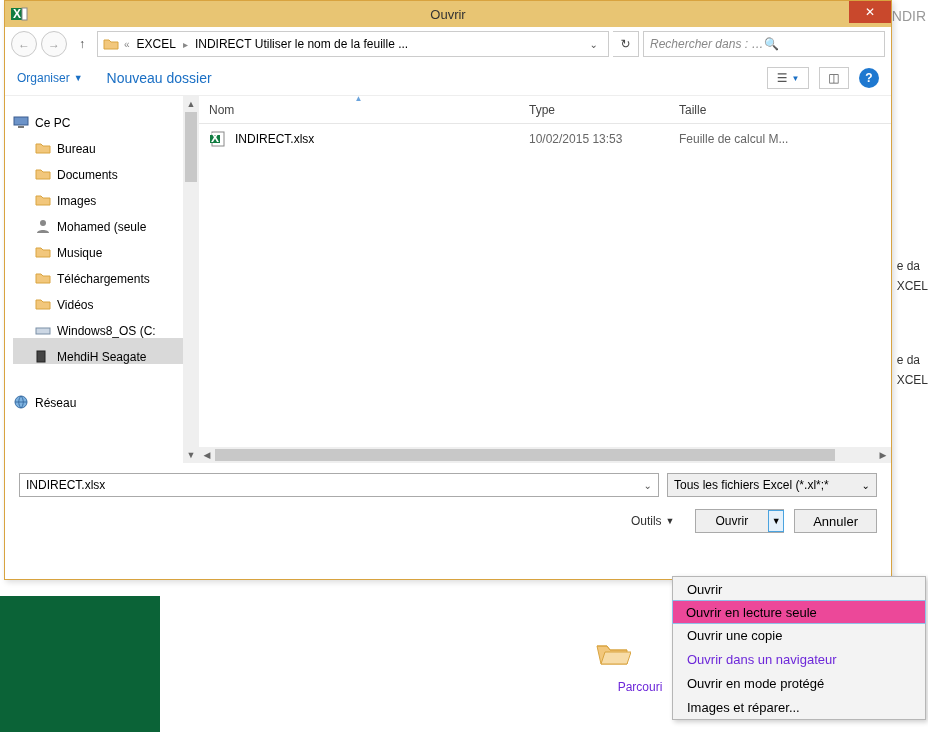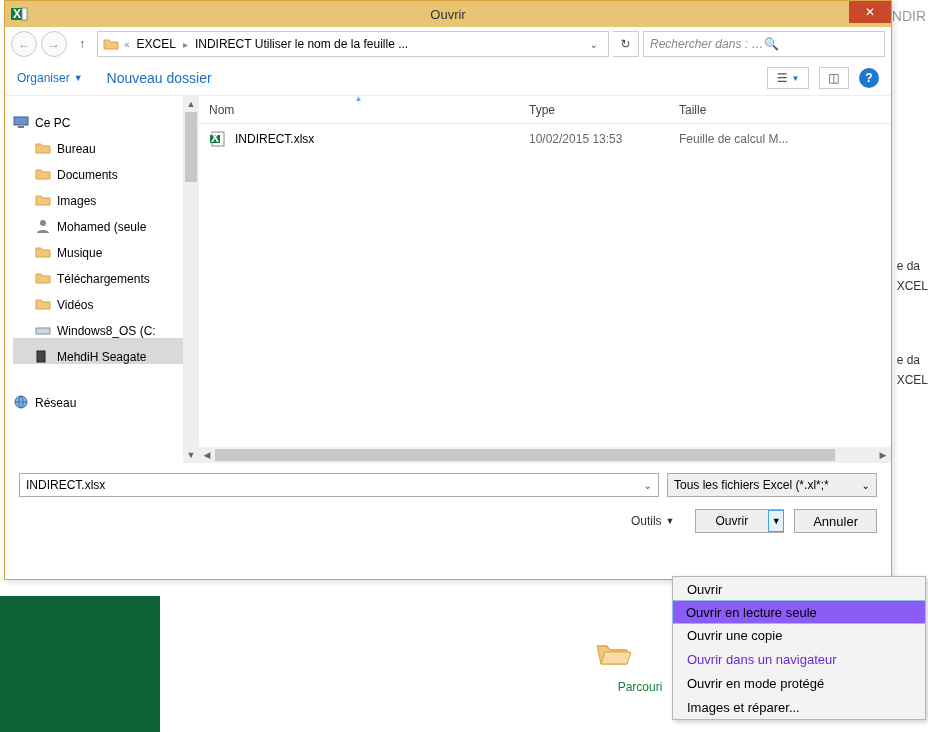--- a/index.html
+++ b/index.html
@@ -3,21 +3,21 @@
 <meta charset="utf-8">
 <style>
   * { box-sizing: border-box; margin: 0; padding: 0; font-family: "Segoe UI", Tahoma, sans-serif; font-size: 12px; }
   body { width: 928px; height: 732px; background: #fff; position: relative; overflow: hidden; }
   .behind { position: absolute; top:0; left:0; width:100%; height:100%; }
   .behind .text1 { position:absolute; top:8px; right:2px; color:#999; font-size:14px; }
   .behind .green { position:absolute; left:0; top:596px; width:160px; height:136px; background:#0b6337; }
   .behind .right-text { position:absolute; right:0; top:246px; font-size:14px; color:#333;margin-top:13px; }
   .behind .right-text div { margin-bottom:6px; }
   .behind .right-text .r2 { margin-bottom:60px; }
-  .behind .browse { position:absolute; left:595px; top:640px; width:90px; text-align:center; color:#15803d; font-size:15px; }
+  .behind .browse { position:absolute; left:595px; top:640px; width:90px; text-align:center; color:#6d28d9; font-size:15px; }
   .behind .browse .folder-icon { font-size:28px; color:#d9a441; margin-bottom:12px; }
   .dialog {
     position:absolute; top:0; left:4px; width:888px; height:580px;
     border:1px solid #d8a33f; background:#fff;
     box-shadow: 2px 2px 6px rgba(0,0,0,0.15);
   }
   .titlebar {
     height:26px; background:#e8c573; display:flex; align-items:center; position:relative;
   }
   .title-icon { margin-left:5px; width:18px; height:18px; }
@@ -74,21 +74,21 @@
   .filetype-select { width:210px; height:24px; border:1px solid #aaa; background:#efefef; display:flex; align-items:center; padding:0 6px; justify-content:space-between; cursor:pointer;}
   .action-row { display:flex; align-items:center; justify-content:flex-end; gap:10px;}
   .tools-link { color:#333; font-size:13px; margin-right:10px; display:flex; align-items:center; gap:4px; cursor:pointer;}
   .btn { height:24px; border:1px solid #aaa; background:#efefef; padding:0 18px; display:flex; align-items:center; cursor:pointer; font-size:13px;}
   .btn-open { padding:0; }
   .btn-open .main { padding:0 20px; }
   .btn-open .drop { width:16px; border-left:1px solid #aaa; display:flex; align-items:center; justify-content:center; height:100%; background:#e5f1fb; border:1px solid #4aa3df; margin:-1px -1px -1px 0;}
   
   .open-menu { position:absolute; left:672px; top:576px; width:254px; background:#f3f3f3; border:1px solid #b6b6b6; box-shadow:2px 2px 5px rgba(0,0,0,0.2); z-index:10;}
   .open-menu .item { height:24px; display:flex; align-items:center; padding:0 14px; font-size:13px; cursor:pointer;}
-  .open-menu .item.hl { background:#8b5cf6; border:1px solid #8fc1e8; margin:-1px; padding:0 13px;}
+  .open-menu .item.hl { background:#ec4899; border:1px solid #8fc1e8; margin:-1px; padding:0 13px;}
   .open-menu .item.disabled { color:#6d28d9; cursor:default;}
   
   svg { display:block; }
 </style>
 </head>
 <body>
 
 <div class="behind">
   <div class="text1">NDIR</div>
   <div class="right-text">

